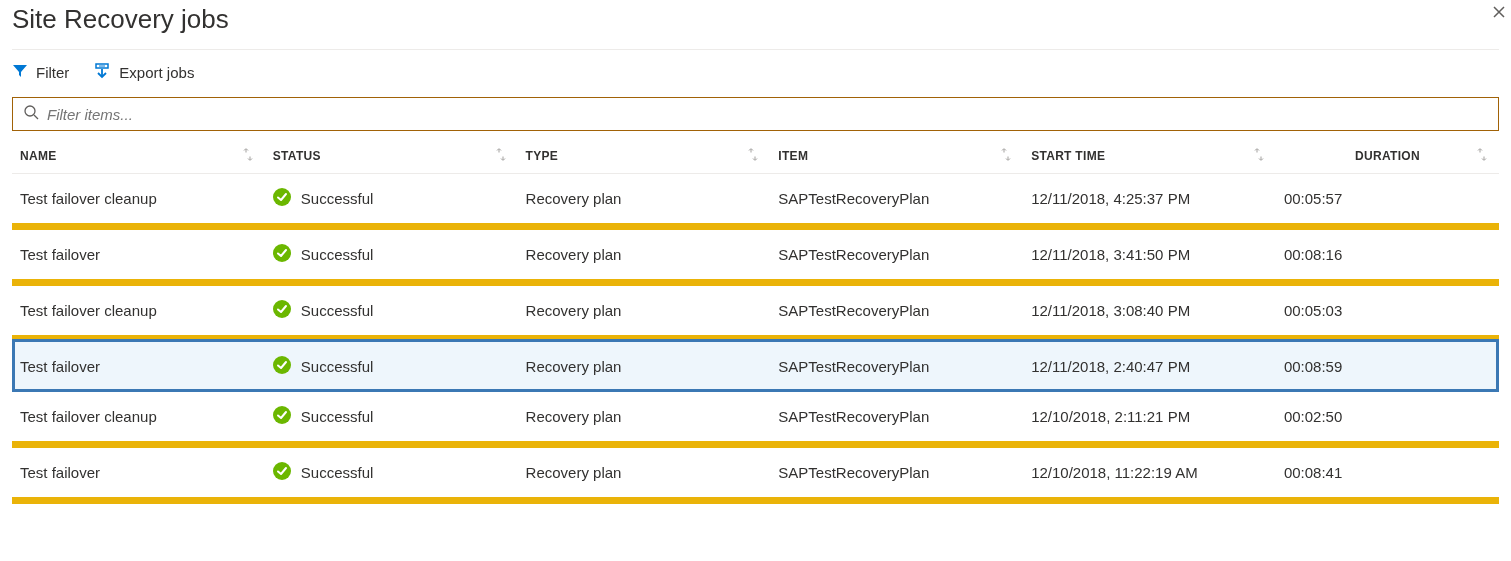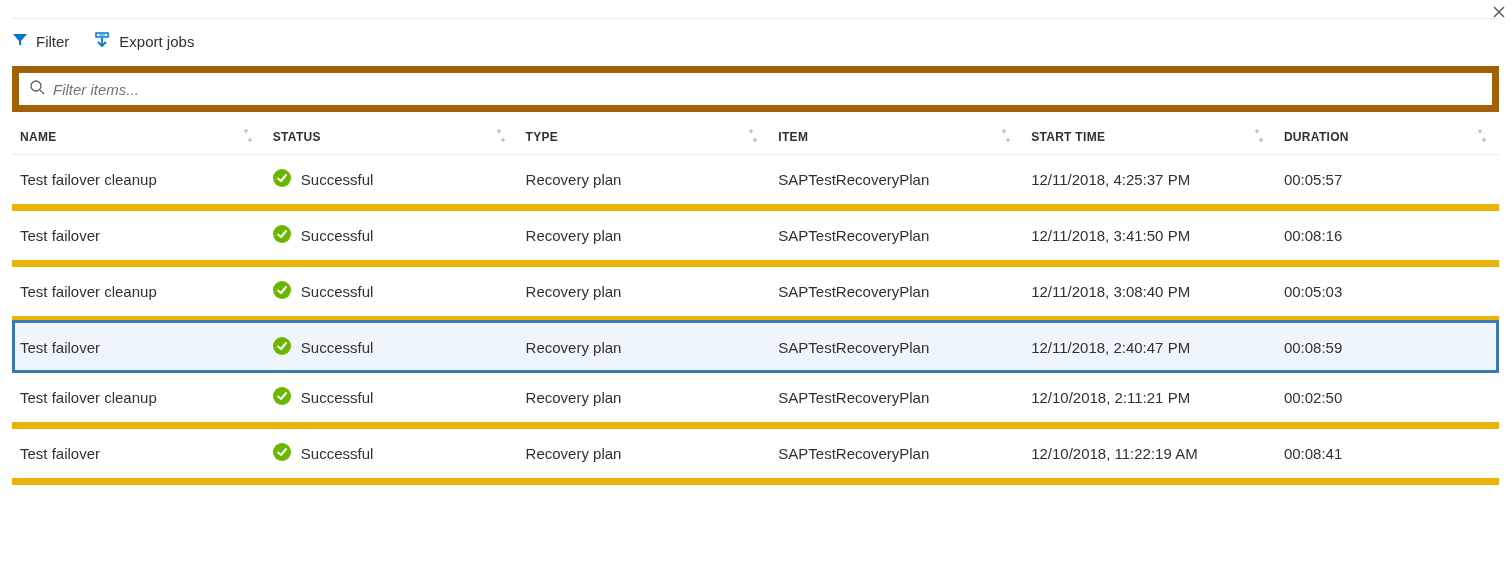--- a/index.html
+++ b/index.html
@@ -53,21 +53,21 @@
     font-size: 15px;
     color: #323130;
     cursor: pointer;
   }
   .tool-btn svg {
     color: #0078d4;
   }
   .filter-box {
     display: flex;
     align-items: center;
-    border: 7px solid #a16207;
+    border: 1px solid #a16207;
     padding: 6px 10px;
     margin-bottom: 8px;
   }
   .filter-box input {
     border: none;
     outline: none;
     font-size: 15px;
     font-style: italic;
     color: #605e5c;
     width: 100%;
@@ -124,35 +124,36 @@
   }
   tr.selected td {
     border-top: 1px dashed #3b78b4;
     border-bottom: 1px dashed #3b78b4;
   }
   .col-name   { width: 17%; }
   .col-status { width: 17%; }
   .col-type   { width: 17%; }
   .col-item   { width: 17%; }
   .col-start  { width: 17%; }
-  .col-dur    { width: 15%; }
+  .col-dur    { width: 15%; text-align: center; }
   tbody tr { cursor: pointer; }
 </style>
 </head>
 <body>
 
 <div class="page">
 
   <div class="close-x">
     <svg width="16" height="16" viewBox="0 0 16 16">
         <path d="M3 3 L13 13 M13 3 L3 13" stroke="currentColor" stroke-width="1.5" fill="none"></path>
       </svg>
   </div>
 
   <div class="header">
+    <div class="title">Site Recovery jobs</div>
   </div>
 
   <hr class="divider">
 
   <div class="toolbar">
     <div class="tool-btn">
       <span>
         <svg width="16" height="16" viewBox="0 0 16 16">
             <path d="M1 2 H15 L9 9 V14 L7 12 V9 Z" fill="currentColor"></path>
           </svg>

